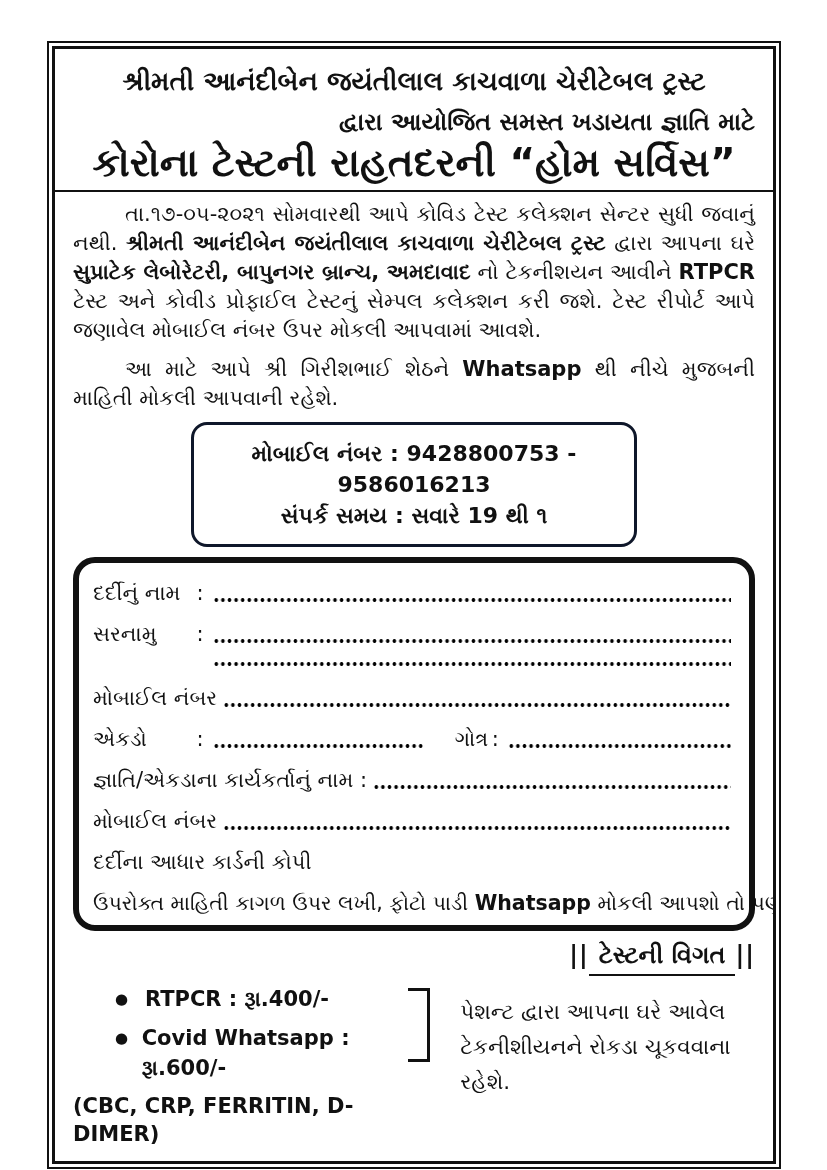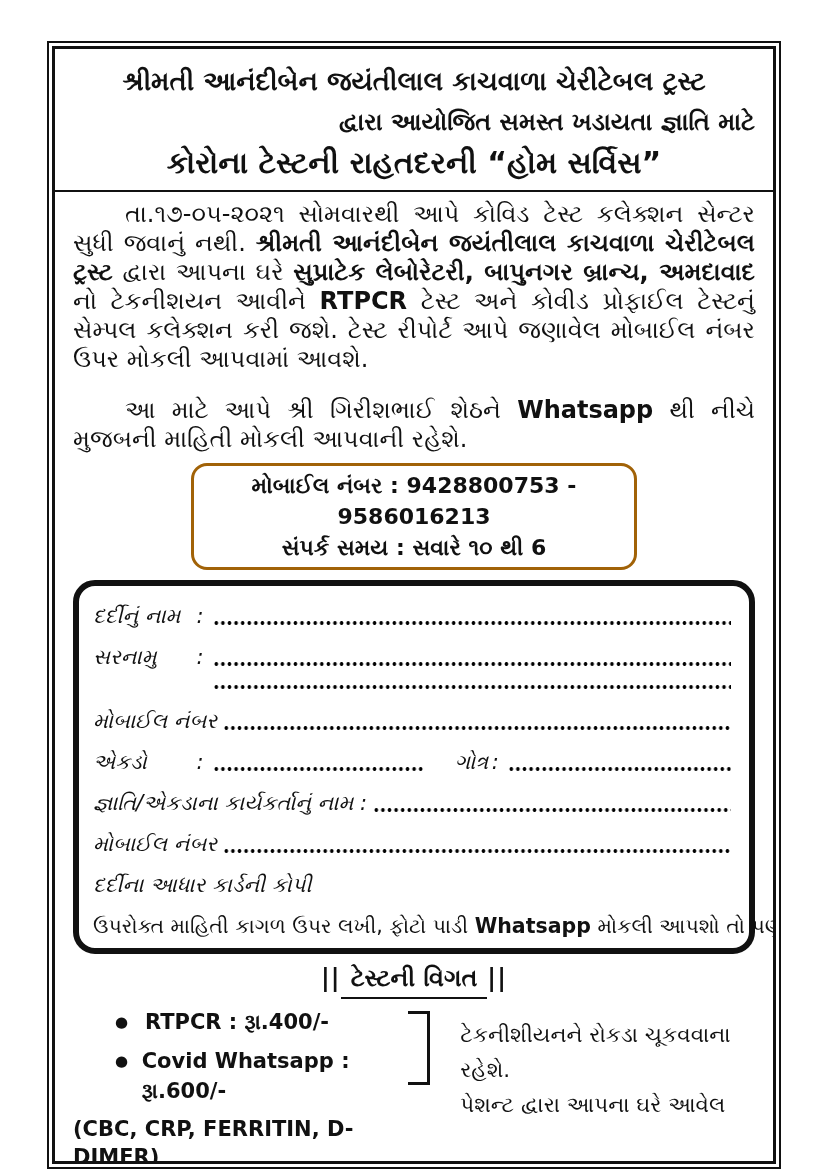--- a/index.html
+++ b/index.html
@@ -11,49 +11,49 @@
     position:absolute; left:47px; top:41px; width:734px; height:1128px;
     border:2px solid #111; padding:3px;
   }
   .frame-inner {
     width:100%; height:100%; border:3px solid #111;
     padding:8px 18px 0 18px; overflow:hidden;
   }
   
   .t1 { text-align:center; font-weight:bold; font-size:26px; line-height:36px; margin-top:6px; }
   .t2 { text-align:right; font-weight:bold; font-size:24px; line-height:36px; margin-top:5px; }
-  .t3 { text-align:center; font-weight:bold; font-size:30px; line-height:38px; margin-top:4px; }
+  .t3 { text-align:center; font-weight:bold; font-size:39px; line-height:38px; margin-top:4px; }
   .title-rule { border-bottom:2px solid #111; margin:8px -18px 8px -18px; }
   
-  .para { font-size:24px; line-height:29px; text-align:justify; text-indent:52px; }
-  .para.second { margin-top:22px; }
+  .para { font-size:21px; line-height:29px; text-align:justify; text-indent:52px; }
+  .para.second { margin-top:10px; }
   .b { font-weight:bold; }
   
   .contact-box {
-    width:446px; margin:9px auto 10px auto; border:3px solid #a16207; border-radius:16px;
-    text-align:center; font-weight:bold; font-size:22px; line-height:31px; padding:4px 6px;
+    width:446px; margin:9px auto 10px auto; border:3px solid #0f172a; border-radius:16px;
+    text-align:center; font-weight:bold; font-size:22px; line-height:31px; padding:13px 6px;
   }
   
   .form-box {
     border:6px solid #111; border-radius:22px; padding:16px 16px 6px 14px;
   }
-  .frow { display:flex; align-items:flex-end; font-size:21px; line-height:29px; margin-bottom:12px;font-style:italic; }
+  .frow { display:flex; align-items:flex-end; font-size:21px; line-height:29px; margin-bottom:12px; }
   .flabel { white-space:nowrap; }
   .flabel.w { min-width:100px; }
   .fcolon { width:14px; text-align:center; }
   .dots {
     flex:1; height:6px; align-self:flex-end; margin:0 2px 5px 6px;
     background-image:radial-gradient(circle, #000 1.6px, transparent 2.1px);
     background-size:6.6px 6px; background-repeat:repeat-x; background-position:0 center;
   }
   .dots.fixed { flex:0.95; }
   .spacer { min-width:100px; }
   .form-note { font-size:20.5px; line-height:28px; margin-bottom:2px; white-space:nowrap; }
   
-  .tests-heading { text-align:center; font-weight:bold; font-size:24px; margin-top:10px; }
+  .tests-heading { text-align:right; font-weight:bold; font-size:24px; margin-top:10px; }
   .tests-heading .mid { display:inline-block; border-bottom:2.5px solid #111; padding:0 10px 5px 10px; }
   .tests-heading .bar { letter-spacing:1px; }
   .price-wrap { display:flex; align-items:flex-start; margin-top:8px; }
   .price-col { width:372px; }
   .price-row { display:flex; font-weight:bold; font-size:21px; line-height:30px; margin-bottom:9px; }
   .blt { width:30px; margin-left:42px; font-size:15px; line-height:30px; }
   .price-detail { font-weight:bold; font-size:21px; line-height:28px; }
   .bracket {
     width:24px; height:74px; margin-top:4px;
     border-top:3px solid #111; border-right:3px solid #111; border-bottom:3px solid #111;
@@ -75,21 +75,21 @@
     <div class="t2">દ્વારા આયોજિત સમસ્ત ખડાયતા જ્ઞાતિ માટે</div>
     <div class="t3">કોરોના ટેસ્ટની રાહતદરની “હોમ સર્વિસ”</div>
     <div class="title-rule"></div>
 
     <p class="para"><span>તા.૧૭-૦૫-૨૦૨૧ સોમવારથી આપે કોવિડ ટેસ્ટ કલેક્શન સેન્ટર સુધી જવાનું નથી. </span><span class="b">શ્રીમતી આનંદીબેન જયંતીલાલ કાચવાળા ચેરીટેબલ ટ્રસ્ટ</span><span> દ્વારા આપના ઘરે </span><span class="b">સુપ્રાટેક લેબોરેટરી, બાપુનગર બ્રાન્ચ, અમદાવાદ</span><span> નો ટેકનીશયન આવીને </span><span class="b">RTPCR</span><span> ટેસ્ટ અને કોવીડ પ્રોફાઈલ ટેસ્ટનું સેમ્પલ કલેક્શન કરી જશે. ટેસ્ટ રીપોર્ટ આપે જણાવેલ મોબાઈલ નંબર ઉપર મોકલી આપવામાં આવશે.</span></p>
 
     <p class="para second"><span>આ માટે આપે શ્રી ગિરીશભાઈ શેઠને </span><span class="b">Whatsapp</span><span> થી નીચે મુજબની માહિતી મોકલી આપવાની રહેશે.</span></p>
 
     <div class="contact-box">
       <div>મોબાઈલ નંબર : 9428800753 - 9586016213</div>
-      <div>સંપર્ક સમય : સવારે ૧૦ થી 6</div>
+      <div>સંપર્ક સમય : સવારે 19 થી ૧</div>
     </div>
 
     <div class="form-box">
       <div class="frow">
         <span class="flabel w">દર્દીનું નામ</span>
         <span class="fcolon">:</span>
         <span class="dots"></span>
       </div>
       <div class="frow">
         <span class="flabel w">સરનામુ</span>
@@ -138,22 +138,22 @@
           <span>RTPCR  :  રૂા.400/-</span>
         </div>
         <div class="price-row">
           <span class="blt">●</span>
           <span>Covid Whatsapp :  રૂા.600/-</span>
         </div>
         <div class="price-detail">(CBC, CRP, FERRITIN,  D-DIMER)</div>
       </div>
       <div class="bracket"></div>
       <div class="pay-note">
+        <div>પેશન્ટ દ્વારા આપના ઘરે આવેલ</div>
         <div>ટેકનીશીયનને રોકડા ચૂકવવાના રહેશે.</div>
-        <div>પેશન્ટ દ્વારા આપના ઘરે આવેલ</div>
       </div>
     </div>
 
     <div class="notes">
       <div class="note-row">
         <span class="blt">●</span>
         <div class="note-text">સેમ્પલ લેવા આવેલ ટેકનીશયને આધાર કાર્ડની ઝેરોક્ષ કોપી આપવાની રહેશે.</div>
       </div>
 
     </div>

